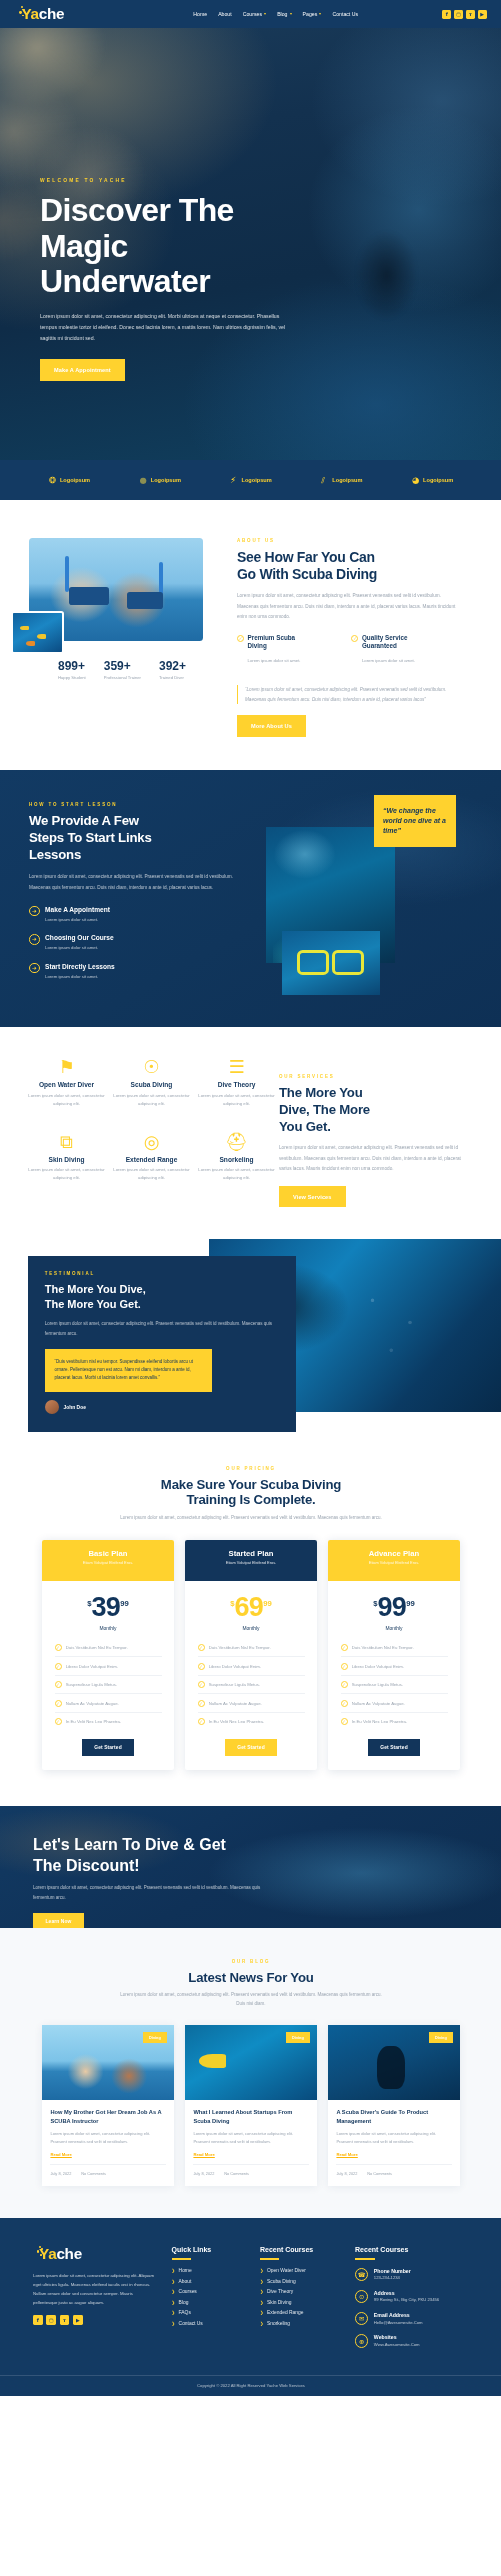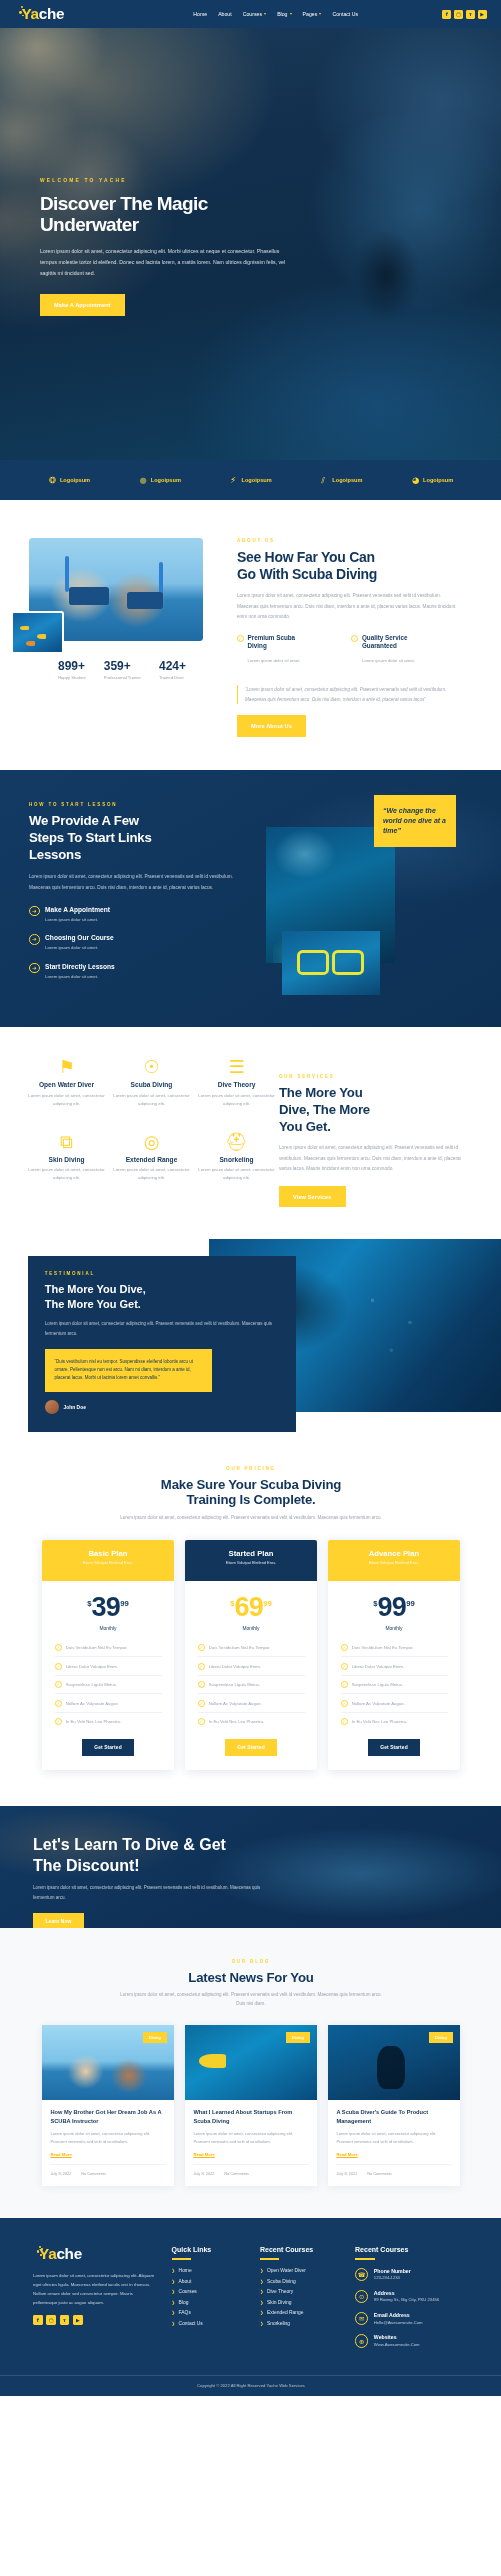--- a/index.html
+++ b/index.html
@@ -74,21 +74,21 @@
   .hero-glow {
     position:absolute; right:-28px; top: 105px; width:223px; height:209px;
     background: radial-gradient(ellipse at 50% 50%, rgba(70,150,200,.35), rgba(70,150,200,0) 70%);
   }
   .hero-content { position: relative; padding: 150px 0 0 40px; width: 327px; z-index:3; }
   .eyebrow {
     color: #ffd22e; font-size: 4.9px; letter-spacing: 2.2px; font-weight: bold;
     text-transform: uppercase; margin-bottom: 9.8px;
   }
   .hero h1 {
-    color: #fff; font-size: 19px; line-height: 1.12; font-weight: bold;
+    color: #fff; font-size: 32px; line-height: 1.12; font-weight: bold;
     letter-spacing: -0.6px; margin-bottom: 11px;
   }
   .hero p { color: rgba(255,255,255,.82); font-size: 5.2px; line-height: 2.1; width: 251px; }
   .btn {
     display: inline-block; background: #ffd22e; color: #fff; font-size: 5.6px;
     font-weight: bold; padding: 7.7px 14px; border: none; cursor: pointer;
     letter-spacing: 0.1px;
   }
   .btn-dark { background: #12355b; color: #fff; }
   .hero .btn { margin-top: 15.3px; }
@@ -422,21 +422,21 @@
       <div class="stats">
         <div class="stat">
           <div class="n">899+</div>
           <div class="l">Happy Student</div>
         </div>
         <div class="stat">
           <div class="n">359+</div>
           <div class="l">Professional Trainer</div>
         </div>
         <div class="stat">
-          <div class="n">424+</div>
+          <div class="n">392+</div>
           <div class="l">Trained Diver</div>
         </div>
       </div>
     </div>
     <div class="about-right">
       <div class="sec-eyebrow">ABOUT US</div>
       <h2 class="sec-title">
         <span>See How Far You Can</span><br>
         <span>Go With Scuba Diving</span>
       </h2>

